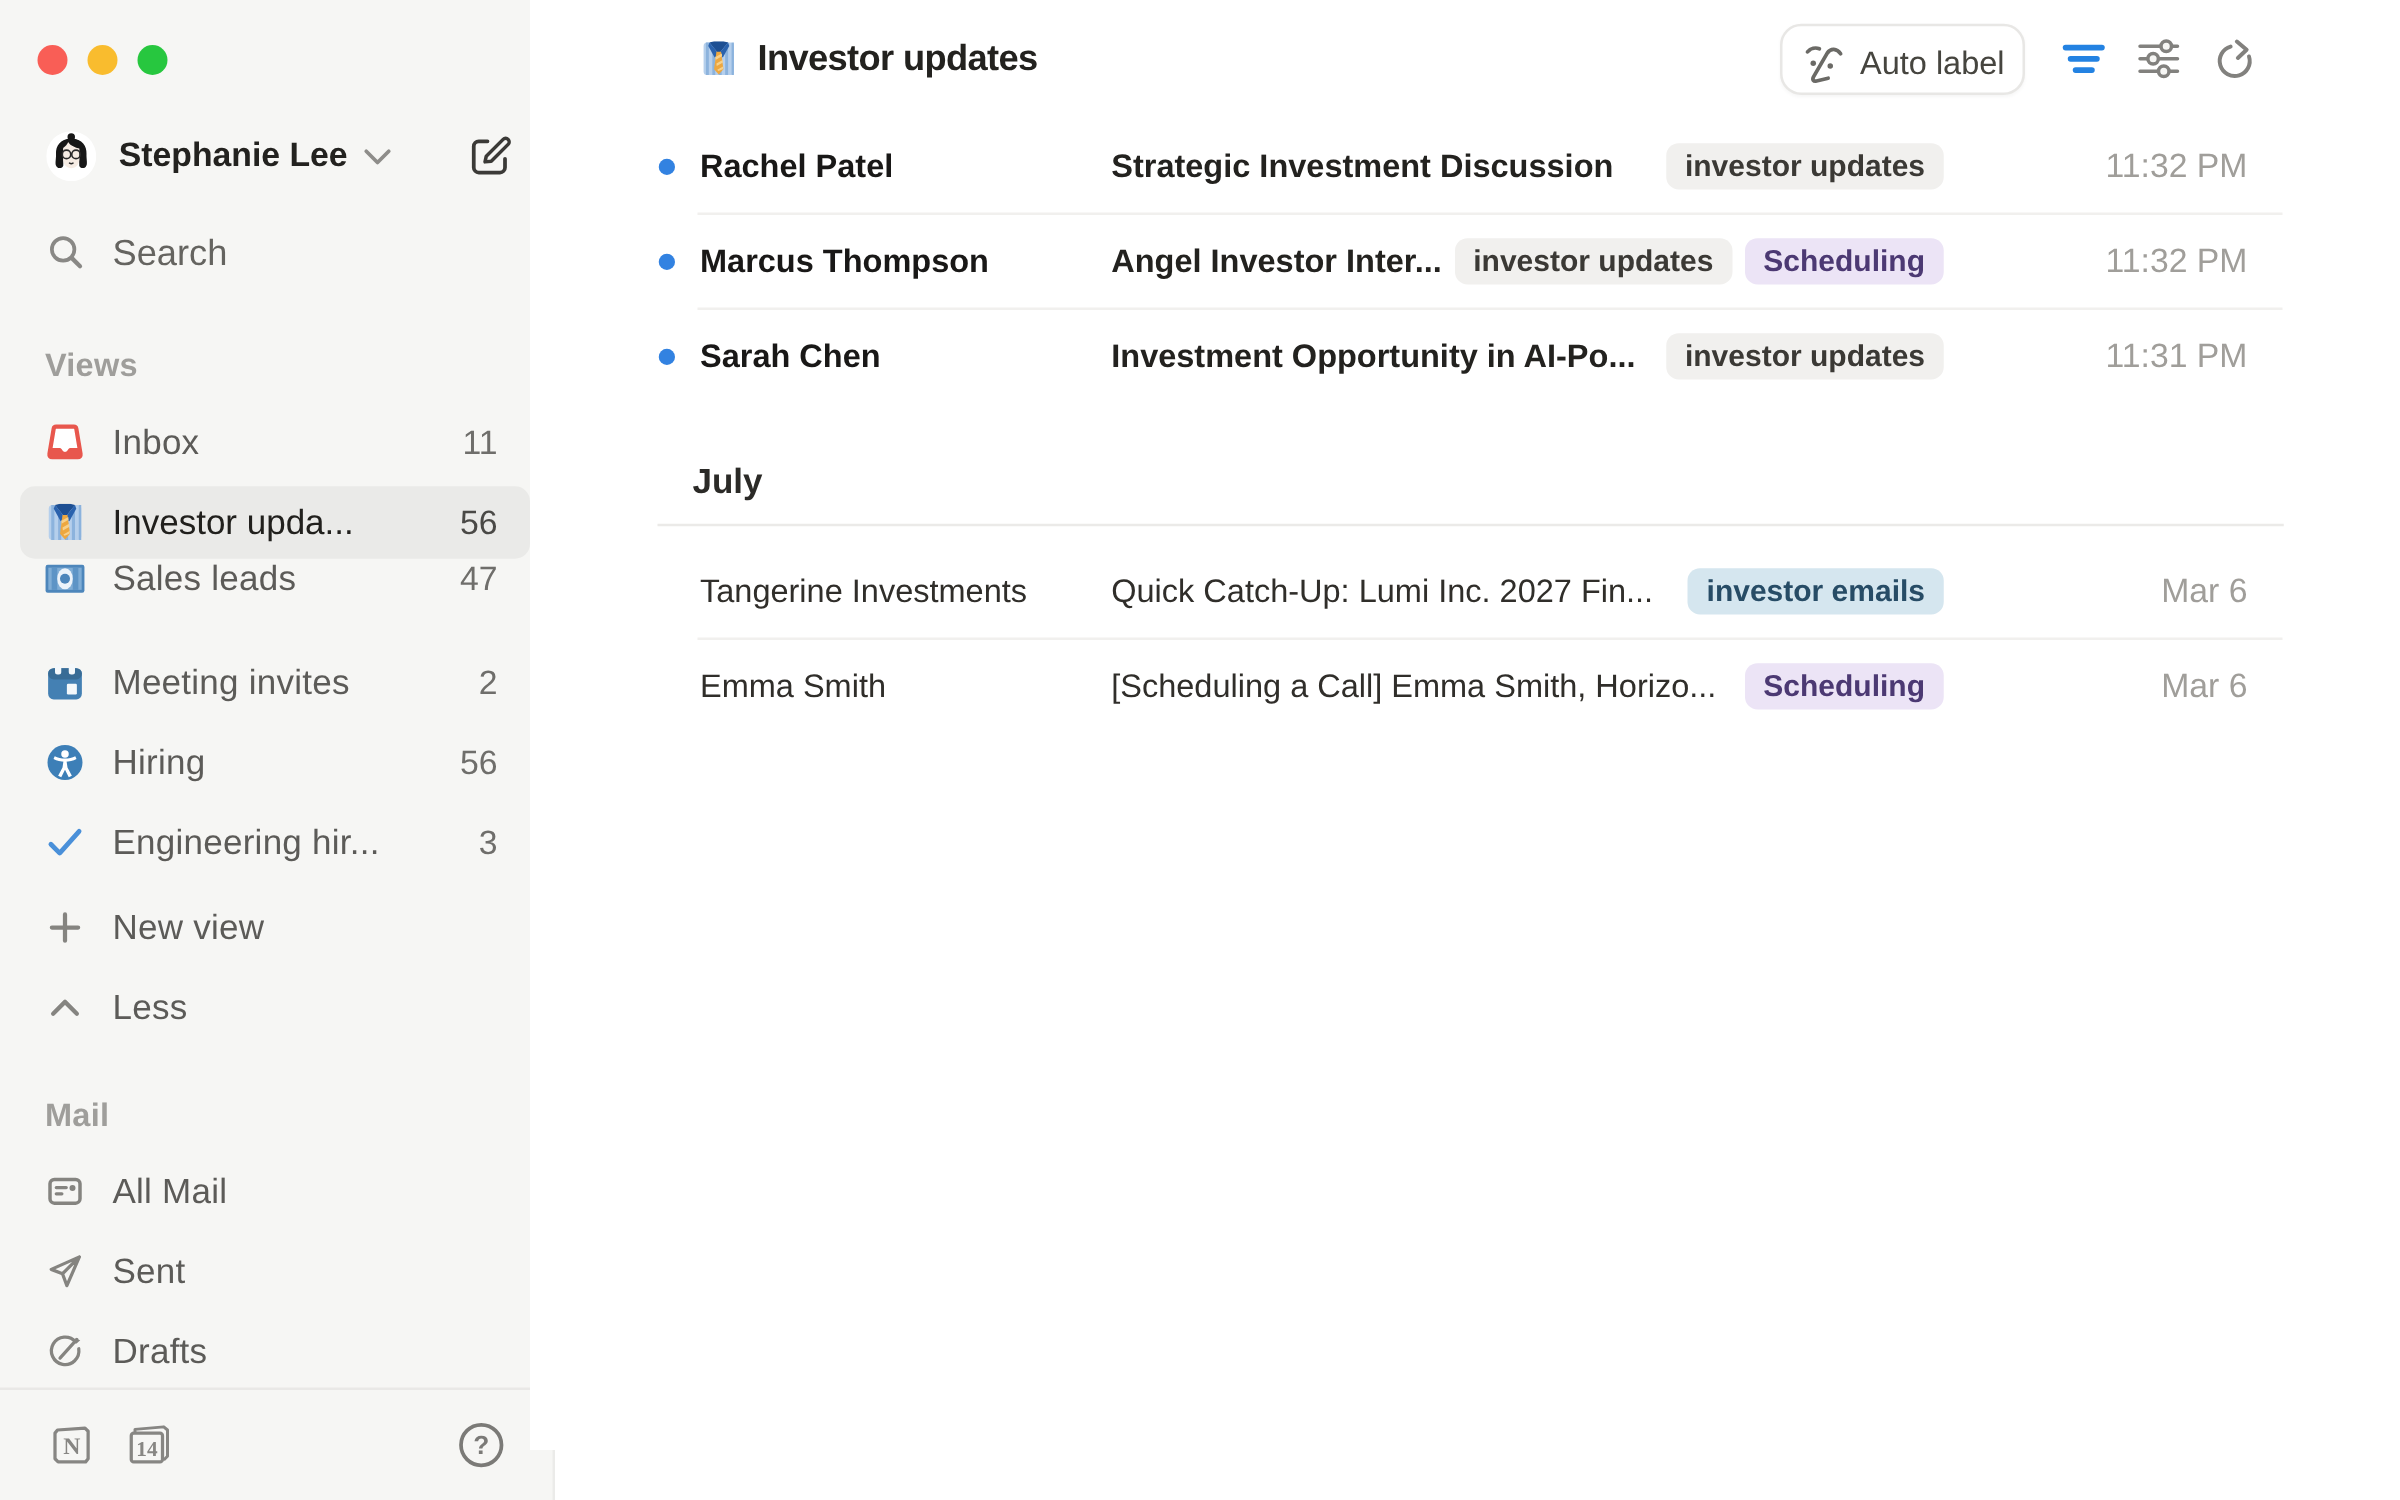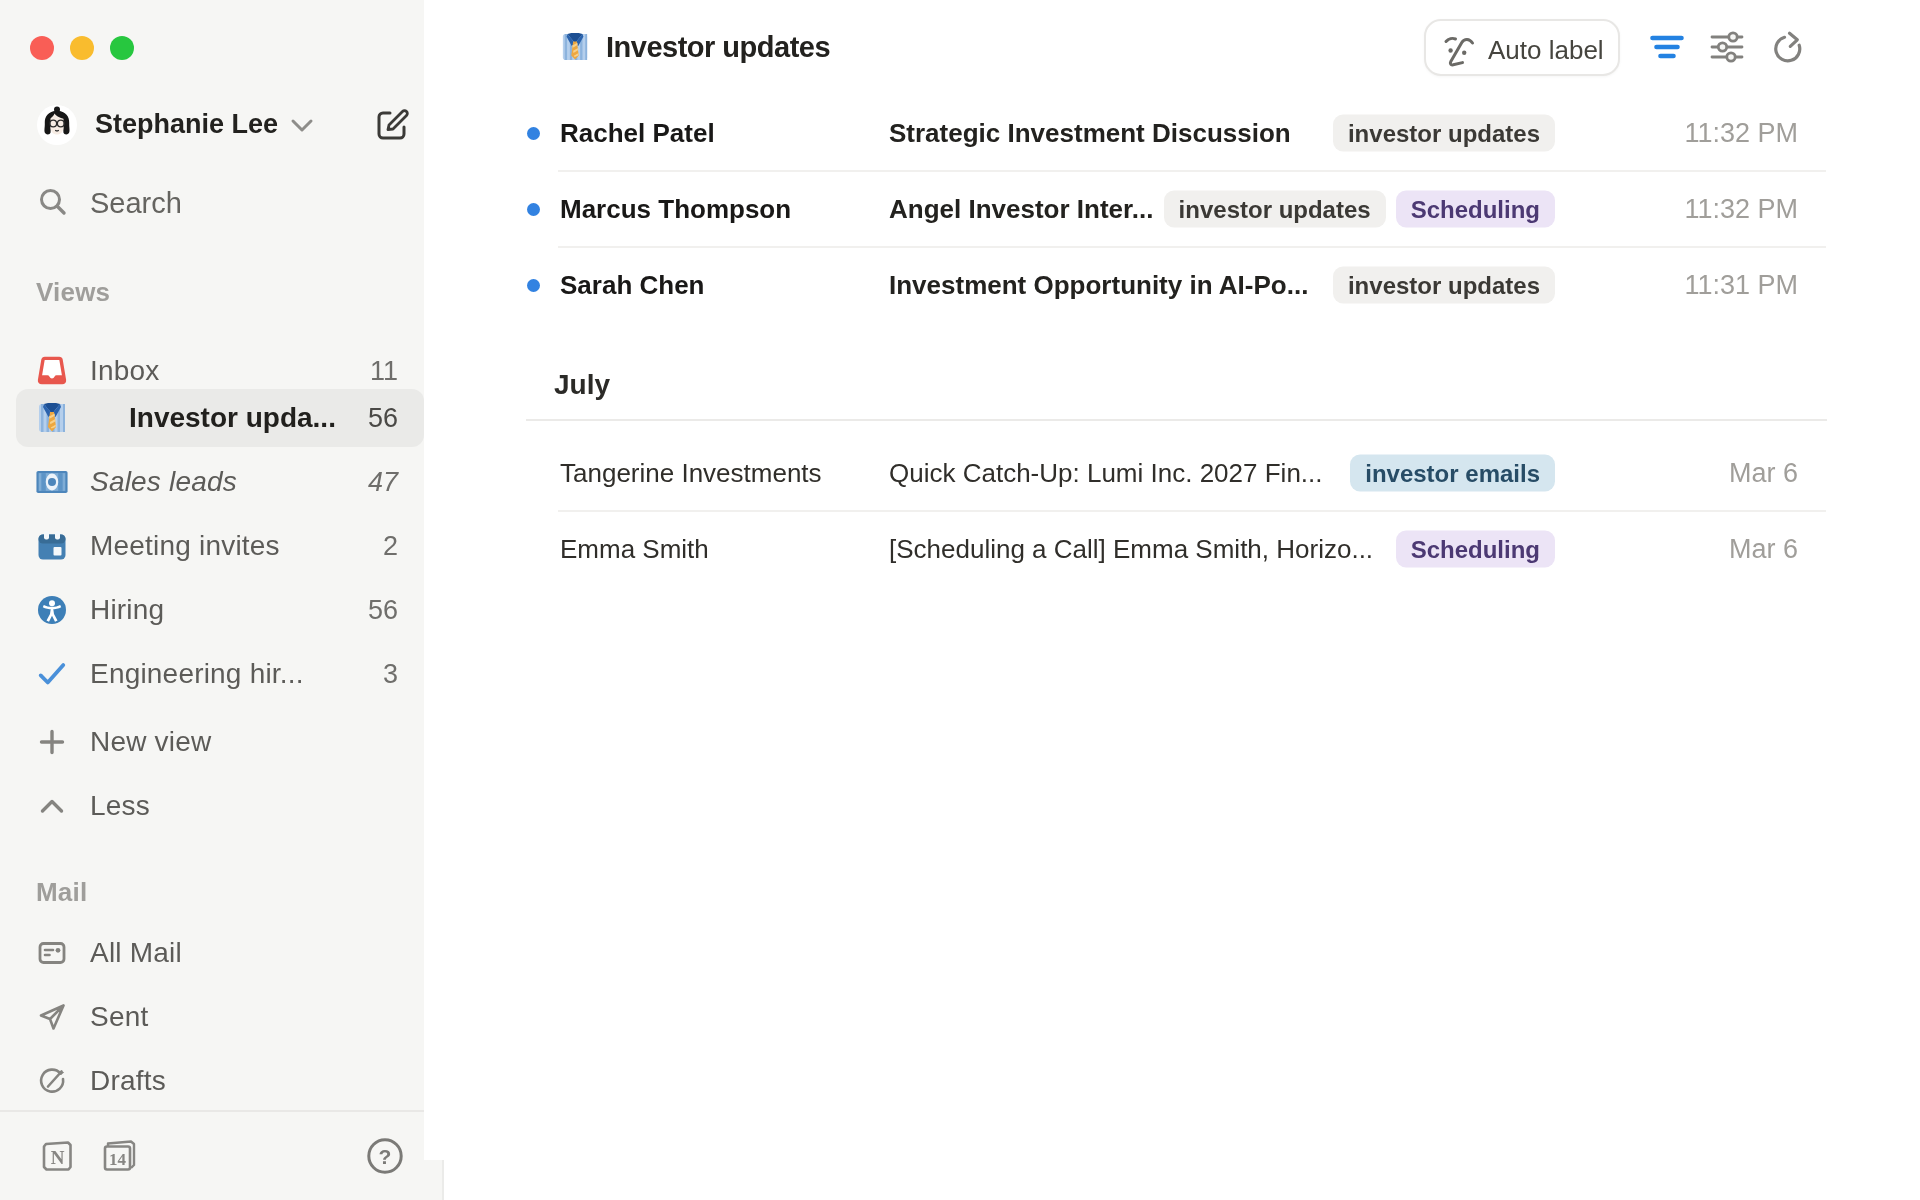--- a/index.html
+++ b/index.html
@@ -56,21 +56,21 @@
   </svg>
   <svg class="abs" style="left:37px; top:186px;" width="32" height="32" viewBox="0 0 32 32">
     <circle cx="13.5" cy="13.5" r="9" fill="none" stroke="#89888500" stroke-width="3"></circle>
     <circle cx="13.5" cy="13.5" r="9" fill="none" stroke="#898885" stroke-width="3"></circle>
     <path d="M20.5 20.5 L27 27" stroke="#898885" stroke-width="3.4" stroke-linecap="round"></path>
   </svg>
   <div class="abs" style="left:90px; top:187px; font-size:29px; color:#656460;">Search</div>
   <div class="sectlbl" style="top:277px;">Views</div>
 
   <div class="sel" style="top:389px;"></div>
-  <div class="row" style="top:342px;padding-left:44px;">
+  <div class="row" style="top:325px;padding-left:44px;">
     <span class="ic">
         <svg width="34" height="34" viewBox="0 0 34 34">
       <path d="M9.4 3.6 L24.6 3.6 Q26.3 3.6 26.6 5.2 L30.2 26.6 Q30.6 29.4 27.8 29.4 L6.2 29.4 Q3.4 29.4 3.8 26.6 L7.4 5.2 Q7.7 3.6 9.4 3.6 Z" fill="#ffffff" stroke="#e8574d" stroke-width="3.6" stroke-linejoin="round"></path>
       <path d="M4.6 21.6 L12.2 21.6 Q13.6 21.6 14.2 22.8 Q15.2 25 17 25 Q18.8 25 19.8 22.8 Q20.4 21.6 21.8 21.6 L29.4 21.6 L30.2 26.6 Q30.6 29.4 27.8 29.4 L6.2 29.4 Q3.4 29.4 3.8 26.6 Z" fill="#e8574d"></path>
     </svg>
       </span>
     <span class="lbl">Inbox</span>
       <span class="cnt">11</span>
   </div>
   <div class="row" style="top:389px;">
@@ -78,24 +78,24 @@
         <svg width="30" height="30" viewBox="0 0 30 30">
       <rect x="2" y="1" width="26" height="28" rx="3" fill="#b5cfec"></rect>
       <path d="M4 1 h2.5 v28 h-2.5 Z M9.5 1 h2.5 v28 h-2.5 Z M15 1 h2.5 v28 h-2.5 Z M20.5 1 h2.5 v28 h-2.5 Z M26 1 h2 v28 h-2 Z" fill="#8cb3dd"></path>
       <path d="M7 1 L15 11 L23 1 L19 0 L11 0 Z" fill="#1d4f93"></path>
       <path d="M7 1 L15 11 L11.5 14 L6 4 Z" fill="#2a62ad"></path>
       <path d="M23 1 L15 11 L18.5 14 L24 4 Z" fill="#2a62ad"></path>
       <path d="M13 9 L17 9 L19 24 L15 28.5 L11 24 Z" fill="#eda73f"></path>
       <path d="M12.2 13.5 L17.6 10.5 L17.9 12.8 L12.5 15.8 Z M13 19 L18.3 16 L18.6 18.3 L13.3 21.3 Z M13.7 24.5 L19 21.5 L18.6 24 L14.6 25.6 Z" fill="#f7d08a"></path>
     </svg>
       </span>
-    <span class="lbl" style="color:#21201d; font-weight:bold; letter-spacing:0;margin-left:39px;">Investor upda...</span>
+    <span class="lbl" style="color:#21201d; font-weight:normal; letter-spacing:0;">Investor upda...</span>
       <span class="cnt" style="color:#4a4946;">56</span>
   </div>
-  <div class="row" style="top:453px;font-style:italic;">
+  <div class="row" style="top:434px;">
     <span class="ic">
         <svg width="36" height="28" viewBox="0 0 36 28">
       <rect x="0.5" y="1.5" width="35" height="25" rx="2" fill="#4d86bb"></rect>
       <rect x="3" y="4" width="30" height="20" fill="#7fadd6"></rect>
       <rect x="6" y="4" width="5" height="20" fill="#5d94c6"></rect>
       <rect x="25" y="4" width="5" height="20" fill="#5d94c6"></rect>
       <ellipse cx="18" cy="14" rx="7" ry="9.5" fill="#ecf3fa"></ellipse>
       <circle cx="18" cy="14" r="4.5" fill="#4d86bb"></circle>
     </svg>
       </span>

